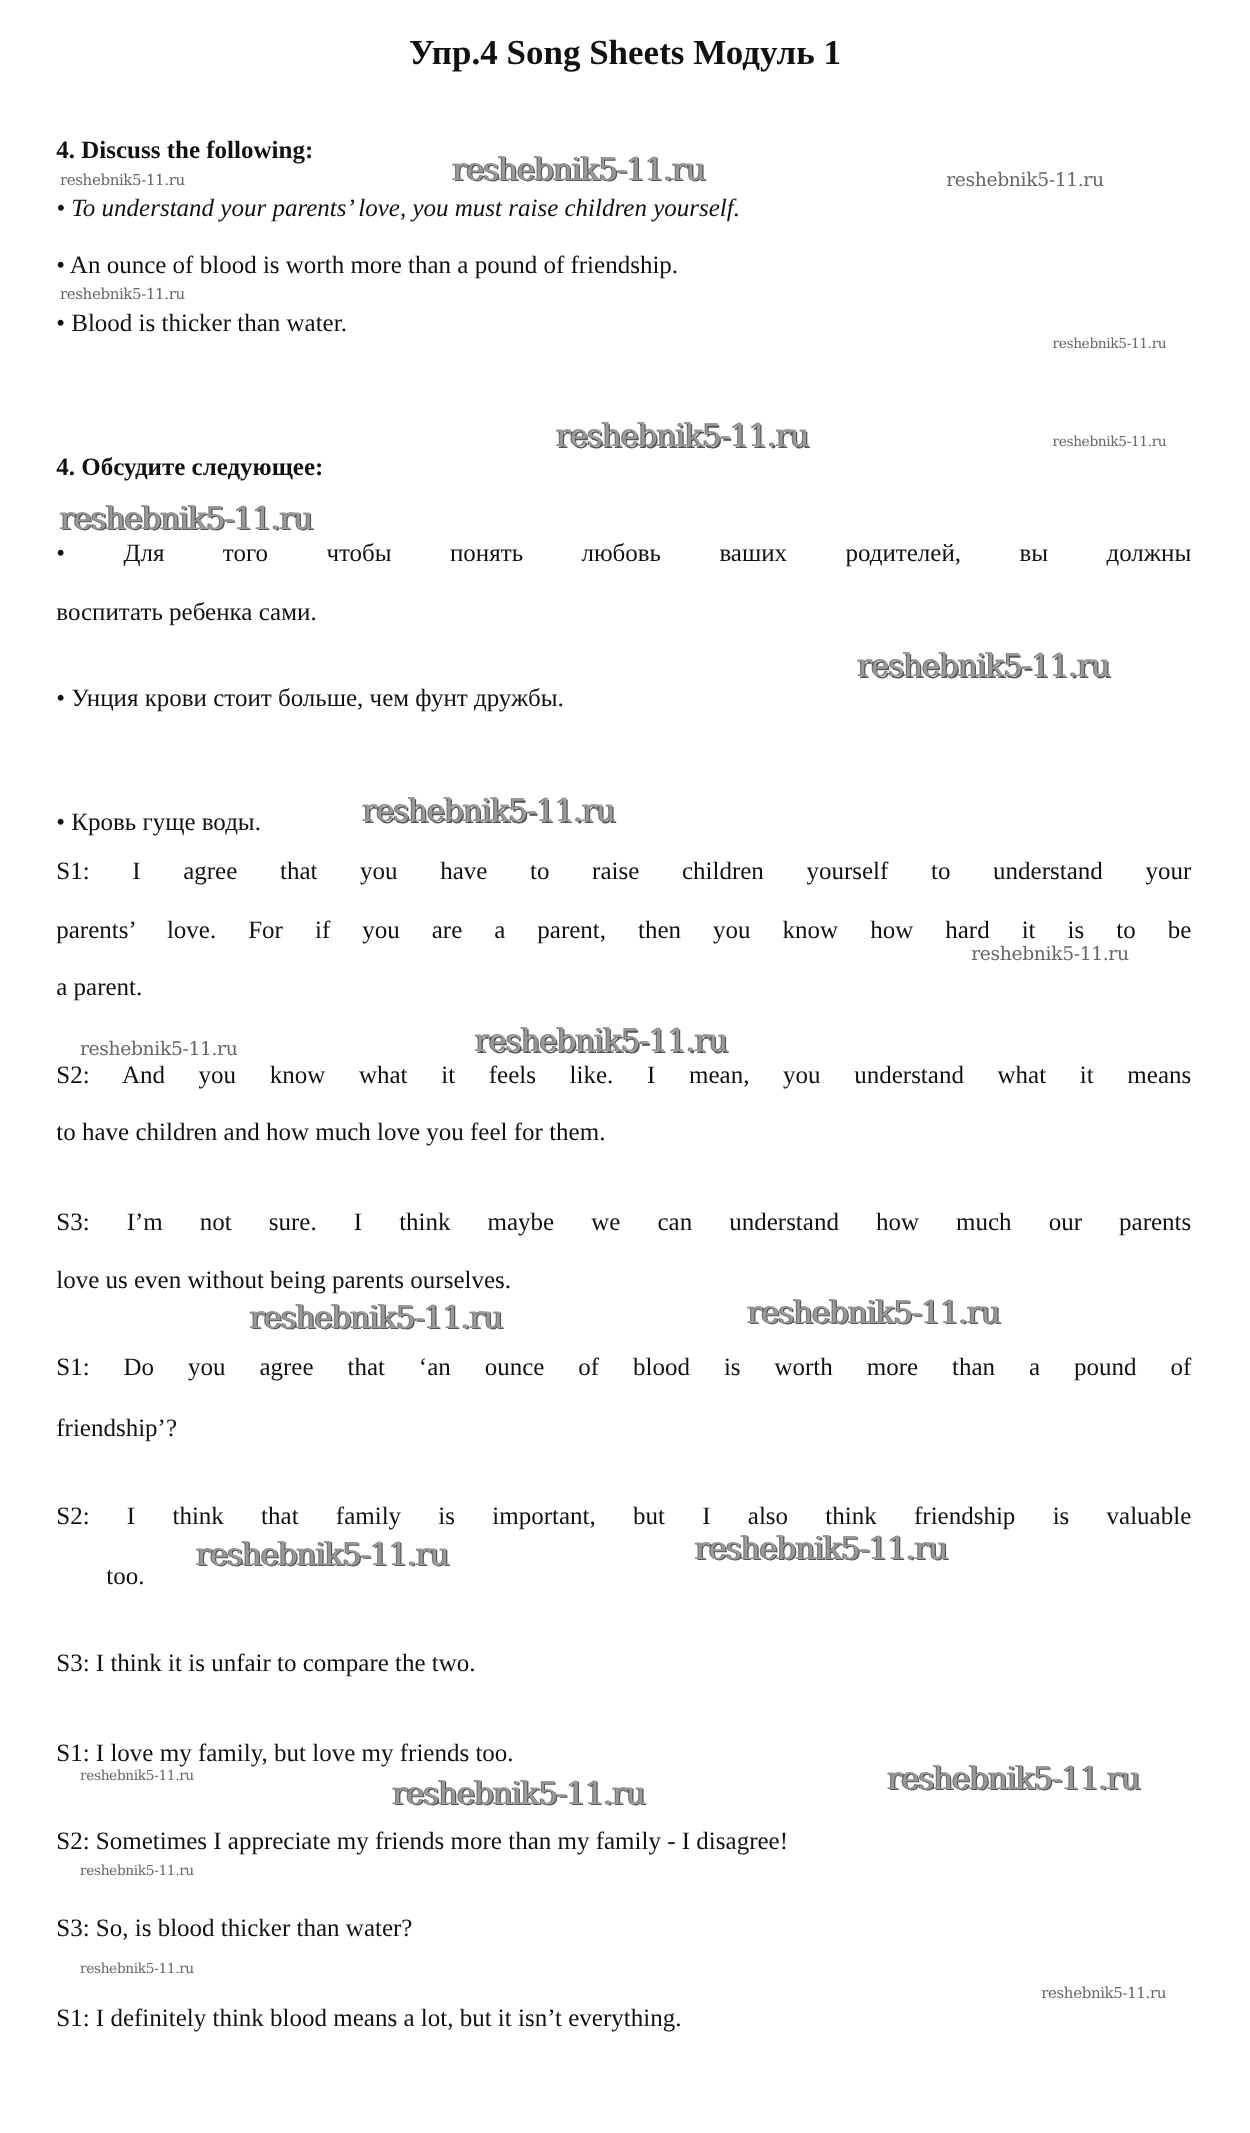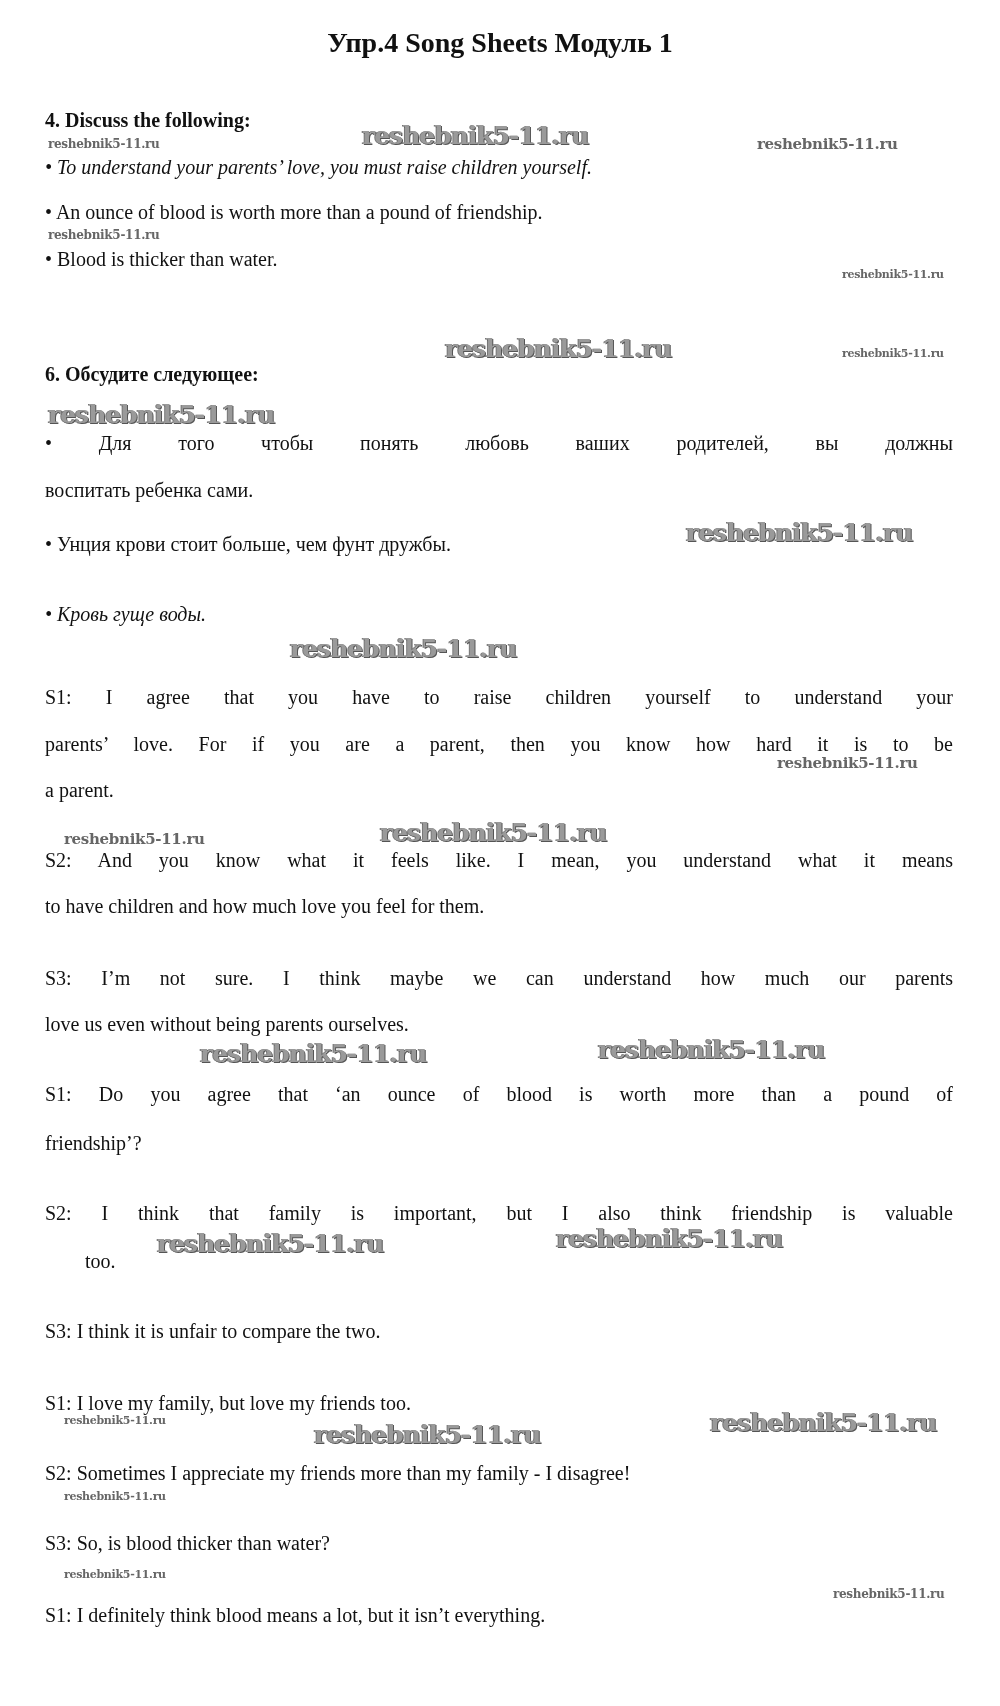--- a/index.html
+++ b/index.html
@@ -4,41 +4,41 @@
 <style>
   html, body { margin: 0; padding: 0; background: #ffffff; }
   body { width: 1000px; height: 1706px; position: relative; overflow: hidden;
          font-family: "Liberation Serif", "DejaVu Serif", serif; color: #111; }
   .line { position: absolute; left: 45px; font-size: 20px; line-height: 32px; white-space: nowrap;
           transform-origin: left center; }
   .just { width: 908px; text-align: justify; text-align-last: justify; white-space: normal; }
   .title { position: absolute; left: 0; width: 1000px; text-align: center; top: 26px;
            font-size: 28px; font-weight: bold; line-height: 34px; }
   .heading { font-weight: bold; }
-  .wm { position: absolute; font-family: "DejaVu Serif", "Liberation Serif", serif; font-weight: bold;
+  .wm { position: absolute; font-family: "DejaVu Serif", "Liberation Serif", serif; font-weight: normal;
         color: #9a9a9a; letter-spacing: -1px; white-space: nowrap;
         text-shadow: 1px 1px 0 #555, -1px 0 0 #777; }
   .wm.big { font-size: 25px; }
   .wm.small { font-size: 12px; color: #666; text-shadow: none; letter-spacing: -0.3px; }
 </style>
 </head>
 <body>
 
 <div class="title">Упр.4 Song Sheets Модуль 1</div>
 
 <div class="line heading" style="top:104px;">4. Discuss the following:</div>
 <div class="line" style="top:151px;font-style:italic;">• To understand your parents’ love, you must raise children yourself.</div>
 <div class="line" style="top:196px;">• An ounce of blood is worth more than a pound of friendship.</div>
 <div class="line" style="top:243px;">• Blood is thicker than water.</div>
 
-<div class="line heading" style="top:358px;">6. Обсудите следующее:</div>
+<div class="line heading" style="top:358px;">4. Обсудите следующее:</div>
 <div class="line just" style="top:427px;">• Для того чтобы понять любовь ваших родителей, вы должны</div>
 <div class="line" style="top:474px;">воспитать ребенка сами.</div>
-<div class="line" style="top:528px;">• Унция крови стоит больше, чем фунт дружбы.</div>
-<div class="line" style="top:598px;font-style:italic;">• Кровь гуще воды.</div>
+<div class="line" style="top:543px;">• Унция крови стоит больше, чем фунт дружбы.</div>
+<div class="line" style="top:642px;">• Кровь гуще воды.</div>
 
 <div class="line just" style="top:681px;">S1: I agree that you have to raise children yourself to understand your</div>
 <div class="line just" style="top:728px;">parents’ love. For if you are a parent, then you know how hard it is to be</div>
 <div class="line" style="top:774px;text-align:center;">a parent.</div>
 <div class="line just" style="top:844px;">S2: And you know what it feels like. I mean, you understand what it means</div>
 <div class="line" style="top:890px;">to have children and how much love you feel for them.</div>
 <div class="line just" style="top:962px;">S3: I’m not sure. I think maybe we can understand how much our parents</div>
 <div class="line" style="top:1008px;">love us even without being parents ourselves.</div>
 <div class="line just" style="top:1078px;">S1: Do you agree that ‘an ounce of blood is worth more than a pound of</div>
 <div class="line" style="top:1127px;">friendship’?</div>

